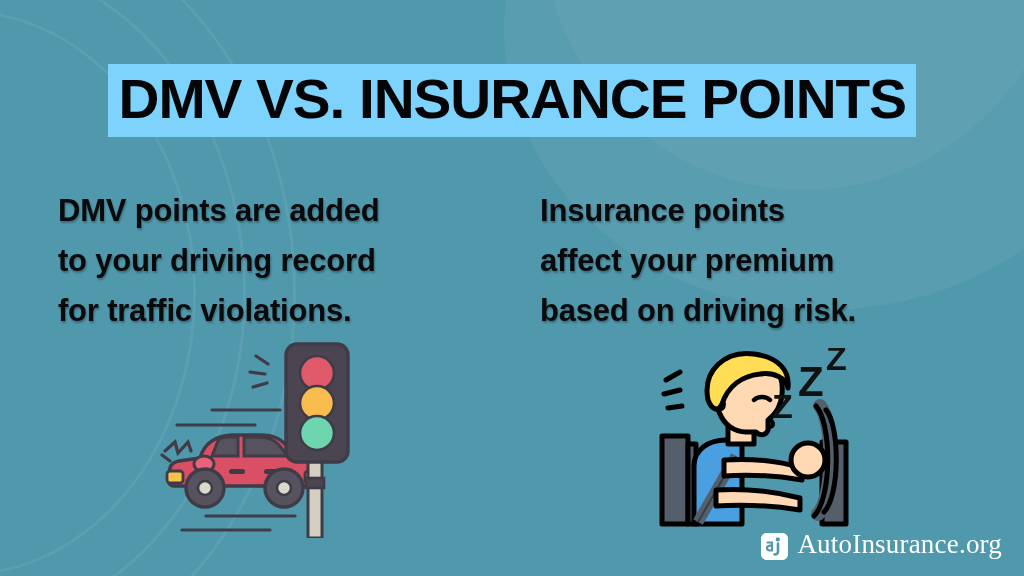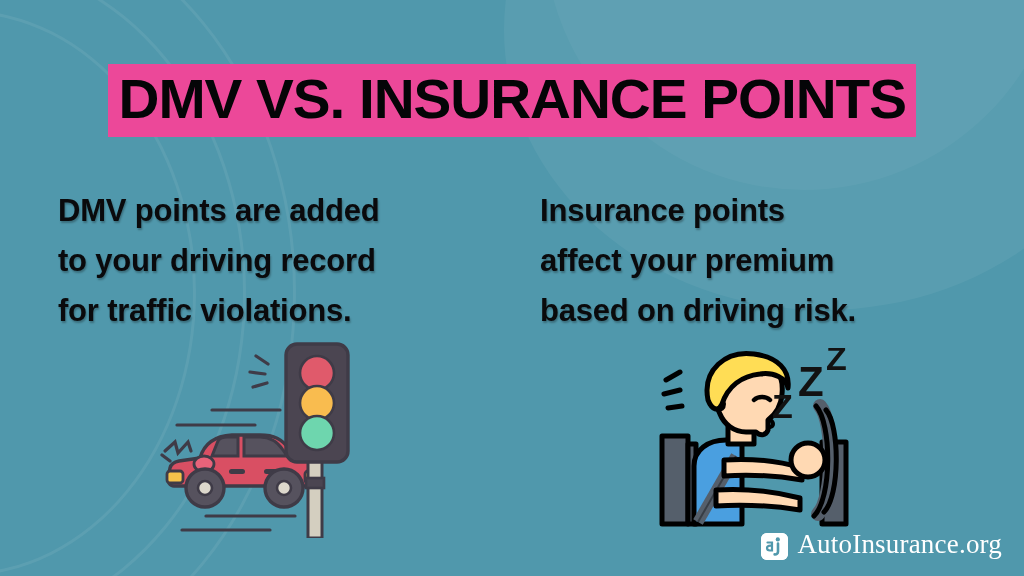--- a/index.html
+++ b/index.html
@@ -30,21 +30,21 @@
     border-radius:50%;
     background:rgba(255,255,255,0.04);
   }
 
   
   .title-wrap{
     position:absolute;left:0;right:0;top:64px;text-align:center;
   }
   .title-band{
     display:inline-block;
-    background:#ec4899;
+    background:#7dd3fc;
     padding:9px 22px 12px 22px;
     line-height:0.95;
   }
   .title-text{
     font-family:"Liberation Sans", sans-serif;
     font-weight:bold;
     font-size:55px;
     letter-spacing:-1px;
     color:#050507;
     transform:scaleX(1.03);

